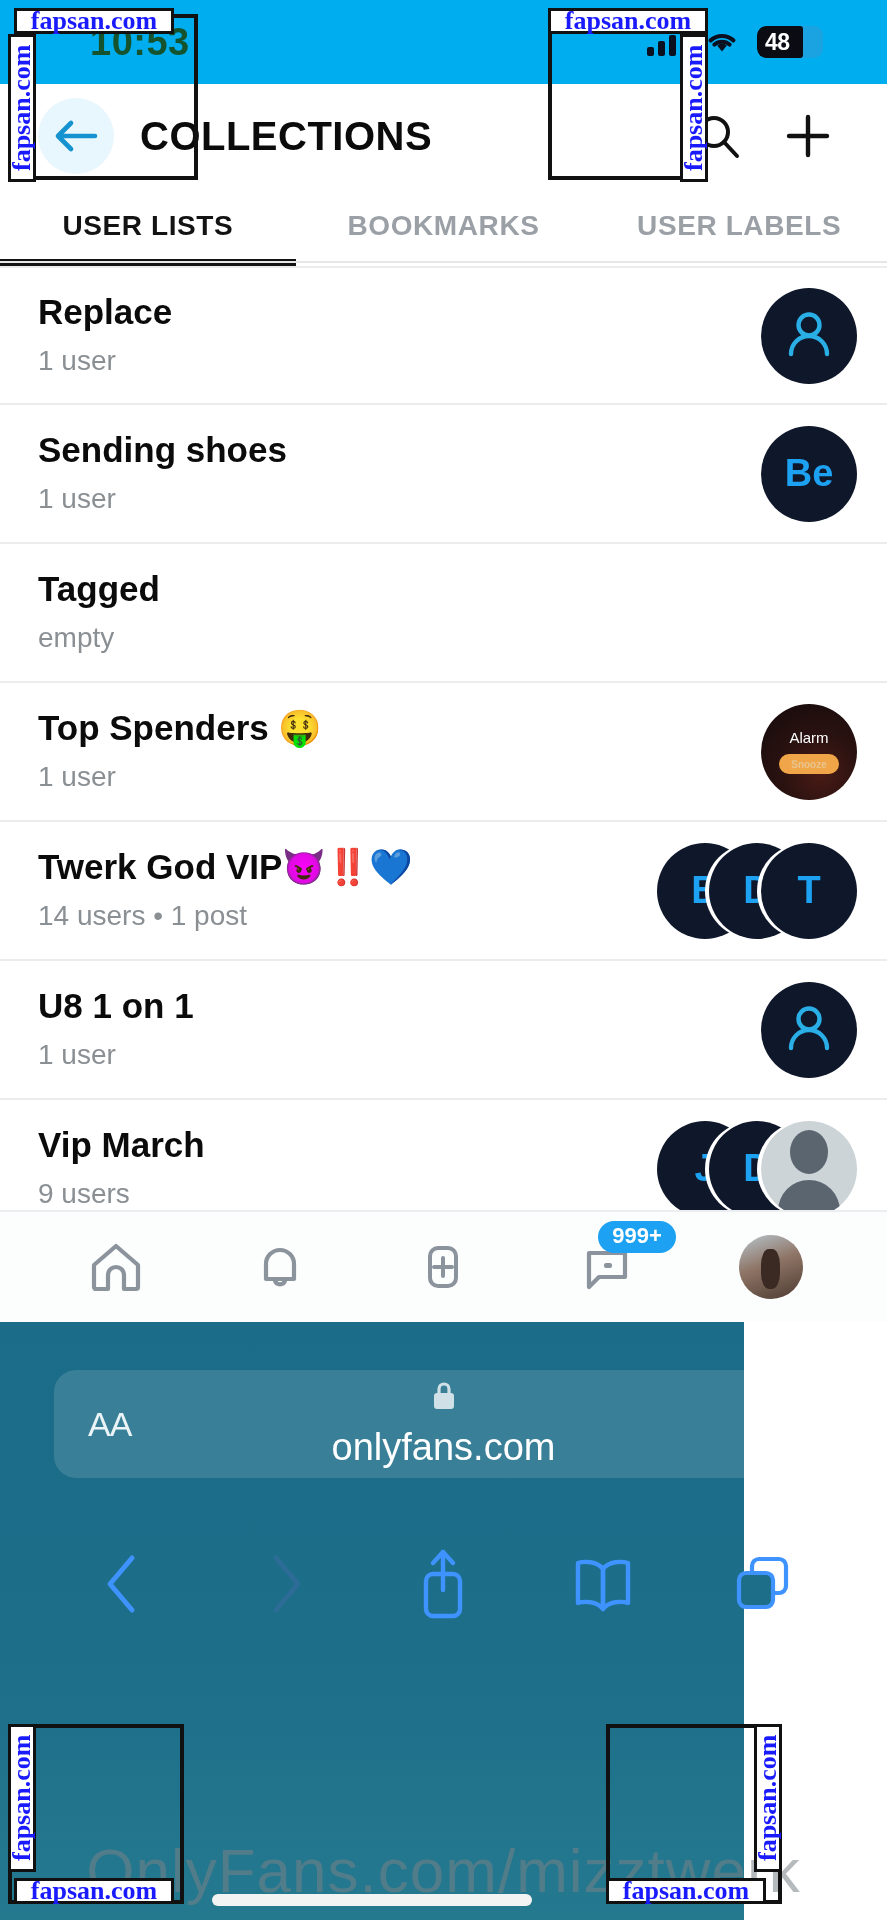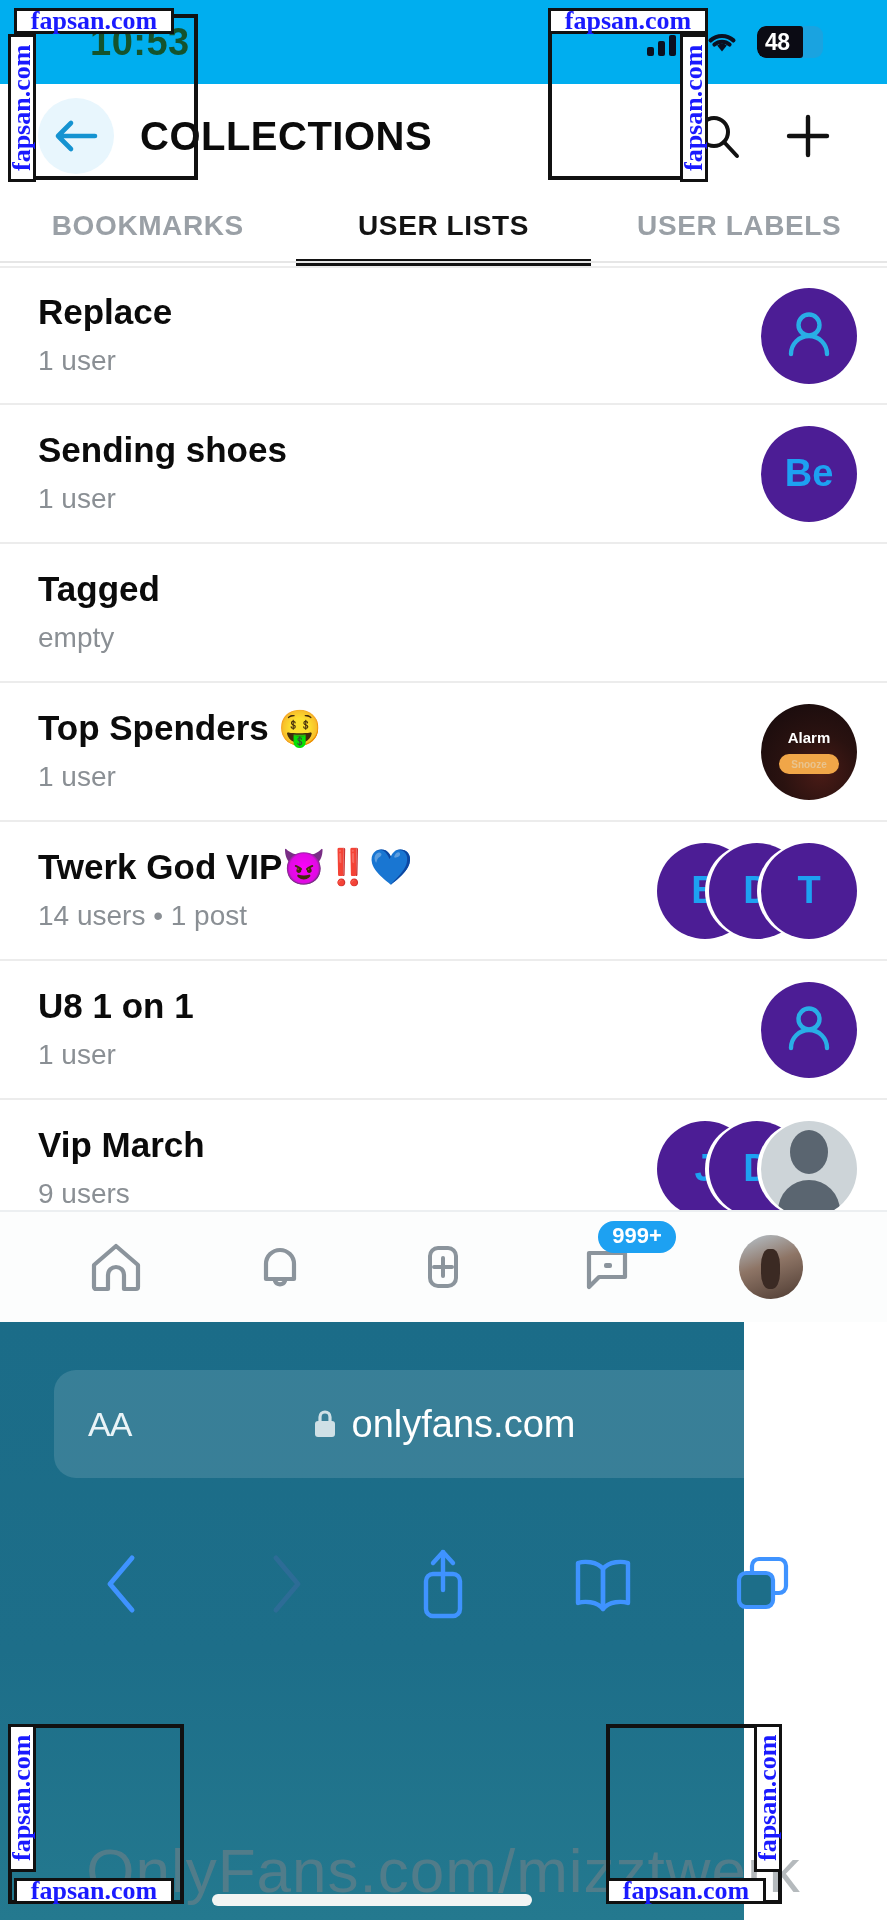--- a/index.html
+++ b/index.html
@@ -118,32 +118,32 @@
     font-size: 35px; font-weight: 700; color: #0b0b0b;
     white-space: nowrap; line-height: 1.05;
   }
   .row-sub {
     font-size: 28px; color: #8a8f94; font-weight: 400; white-space: nowrap;
   }
   .row-av { margin-left: auto; display:flex; align-items:center; position: relative; height: 100px; }
 
   .av {
     width: 96px; height: 96px; border-radius: 50%;
-    background: #4c1d95;
+    background: #0f172a;
     display: flex; align-items: center; justify-content: center;
     flex: 0 0 auto; overflow: hidden; position: relative;
   }
   .av .init { color: #1DA1F2; font-size: 38px; font-weight: 700; }
   .av.stack { margin-left: -44px; box-shadow: -4px 0 0 0 #ffffff; }
   .av.first { margin-left: 0; }
 
   .av-alarm {
     background: radial-gradient(circle at 62% 72%, #4a1b16 0%, #2a1210 42%, #140a0c 100%);
   }
-  .av-alarm .alarm-txt { color: #ffffff; font-size: 15px; font-weight: 700; margin-bottom: 8px; }
+  .av-alarm .alarm-txt { color: #ffffff; font-size: 15px; font-weight: 400; margin-bottom: 8px; }
   .av-alarm .snooze {
     width: 60px; height: 20px; border-radius: 10px;
     background: #F0A648; color: #e9c48f; font-size: 10px;
     display:flex; align-items:center; justify-content:center; font-weight:600;
   }
   .av-alarm .inner { display:flex; flex-direction:column; align-items:center; justify-content:center; }
 
   .av-photo { background: #cdd4d8; }
   .av-photo .head { width: 38px; height: 44px; border-radius: 19px/22px; background:#5a6570; margin-top: 6px; }
   .av-photo .body { width: 62px; height: 34px; border-radius: 34px 34px 0 0; background:#5a6570; margin-top: 6px; }
@@ -186,21 +186,21 @@
     position: absolute; top: 48px; left: 54px;
     width: 779px; height: 108px;
     background: rgba(255,255,255,0.13);
     border-radius: 22px;
     display: flex; align-items: center;
     padding: 0 34px;
   }
   .aa { color: #eaf4f7; font-size: 34px; font-weight: 500; letter-spacing: -1px; }
   .url-center {
     position: absolute; left: 0; right: 0;
-    display: flex; align-items: center; justify-content: center; gap: 14px;
+    display: flex; align-items: center; justify-content: center; gap: 14px; flex-direction: column;
   }
   .url-text { color: #ffffff; font-size: 38px; font-weight: 400; }
   .reload { margin-left: auto; }
 
   .safari-tools {
     position: absolute; top: 192px; left: 0; width: 887px; height: 140px;
     display: flex; align-items: center; justify-content: space-around;
     padding: 0 44px;
   }
   .stool { width: 80px; height: 80px; display:flex; align-items:center; justify-content:center; }
@@ -280,25 +280,25 @@
       <div class="icon-btn">
         <svg width="50" height="50" viewBox="0 0 50 50">
           <line x1="25" y1="6" x2="25" y2="44" stroke="#111" stroke-width="4.4" stroke-linecap="round"></line>
           <line x1="6" y1="25" x2="44" y2="25" stroke="#111" stroke-width="4.4" stroke-linecap="round"></line>
         </svg>
       </div>
     </div>
   </div>
 
   <div class="tabs">
+    <div class="tab active">
+      <span>USER LISTS</span>
+    </div>
     <div class="tab">
       <span>BOOKMARKS</span>
-    </div>
-    <div class="tab active">
-      <span>USER LISTS</span>
     </div>
     <div class="tab">
       <span>USER LABELS</span>
     </div>
   </div>
   <div class="tabs-underline"></div>
 
   <div class="list">
 
     <div class="row">

